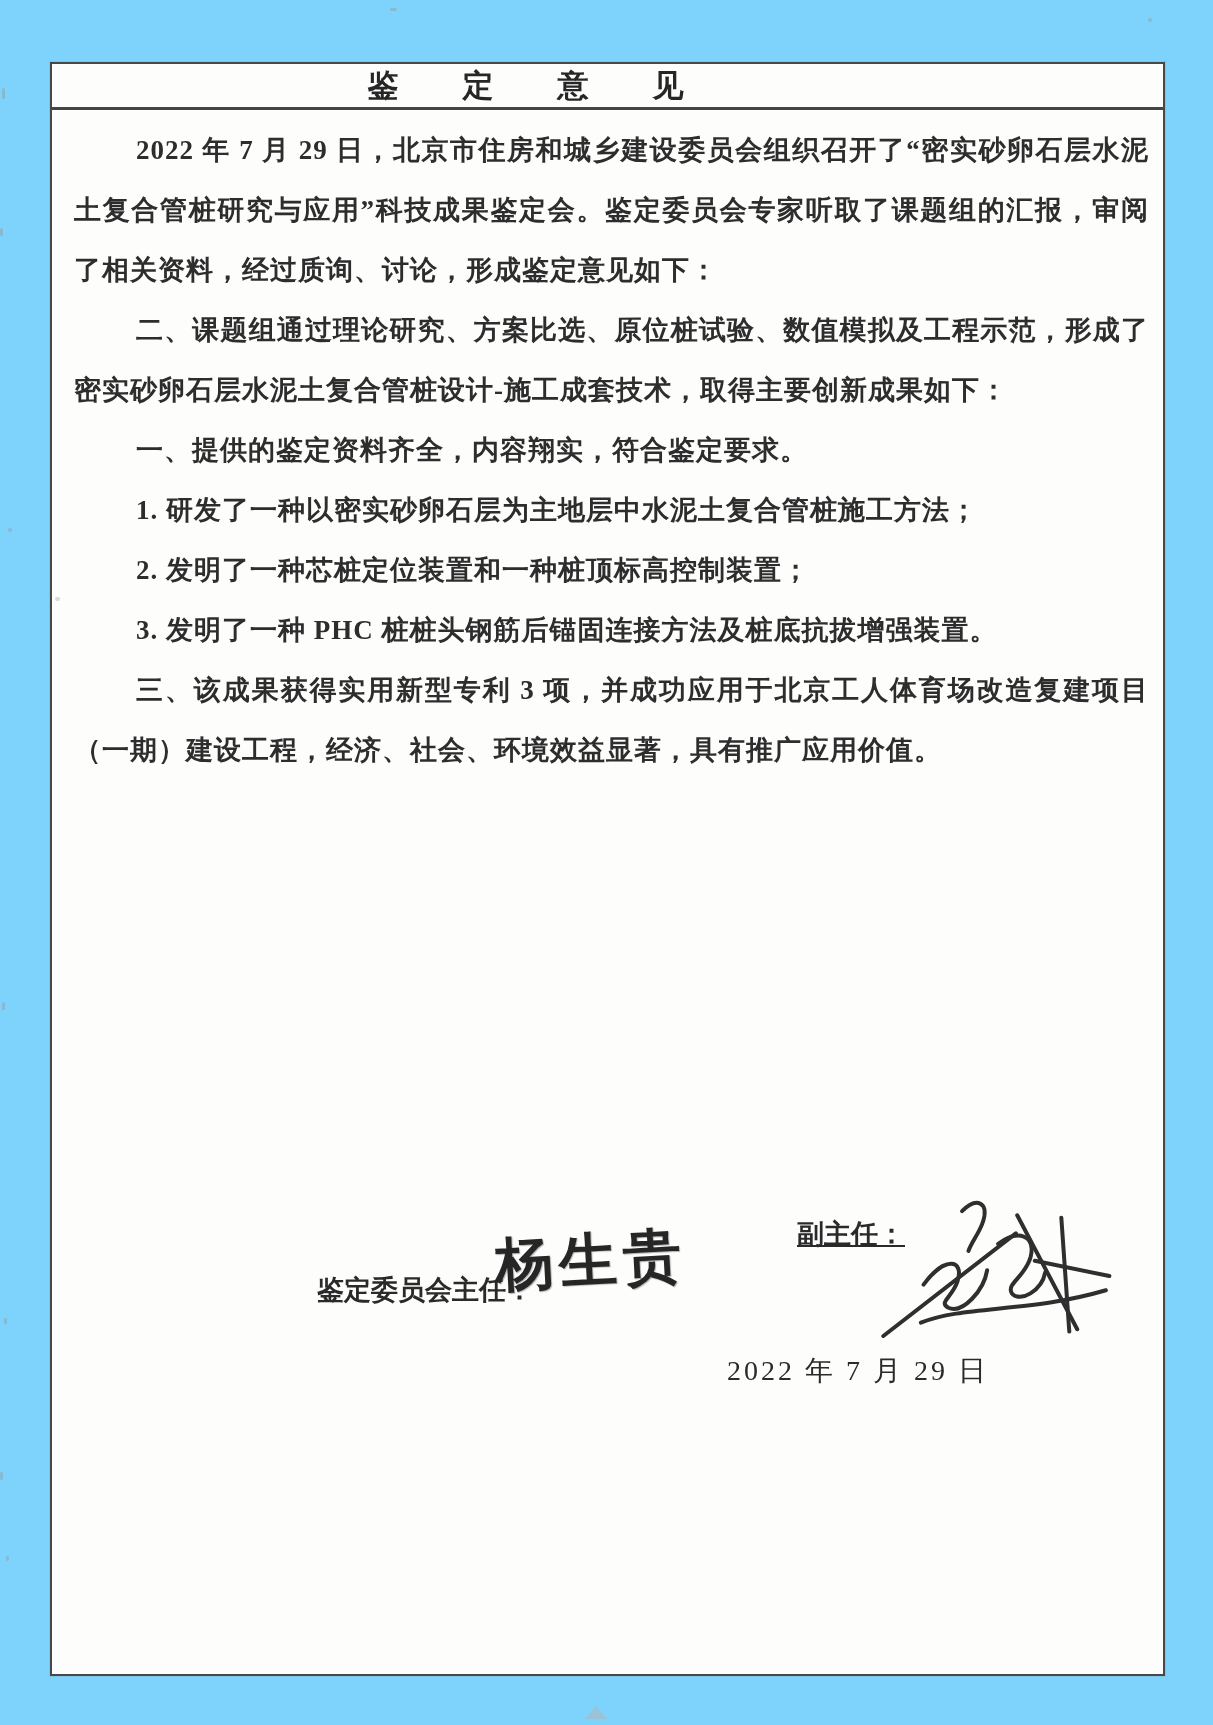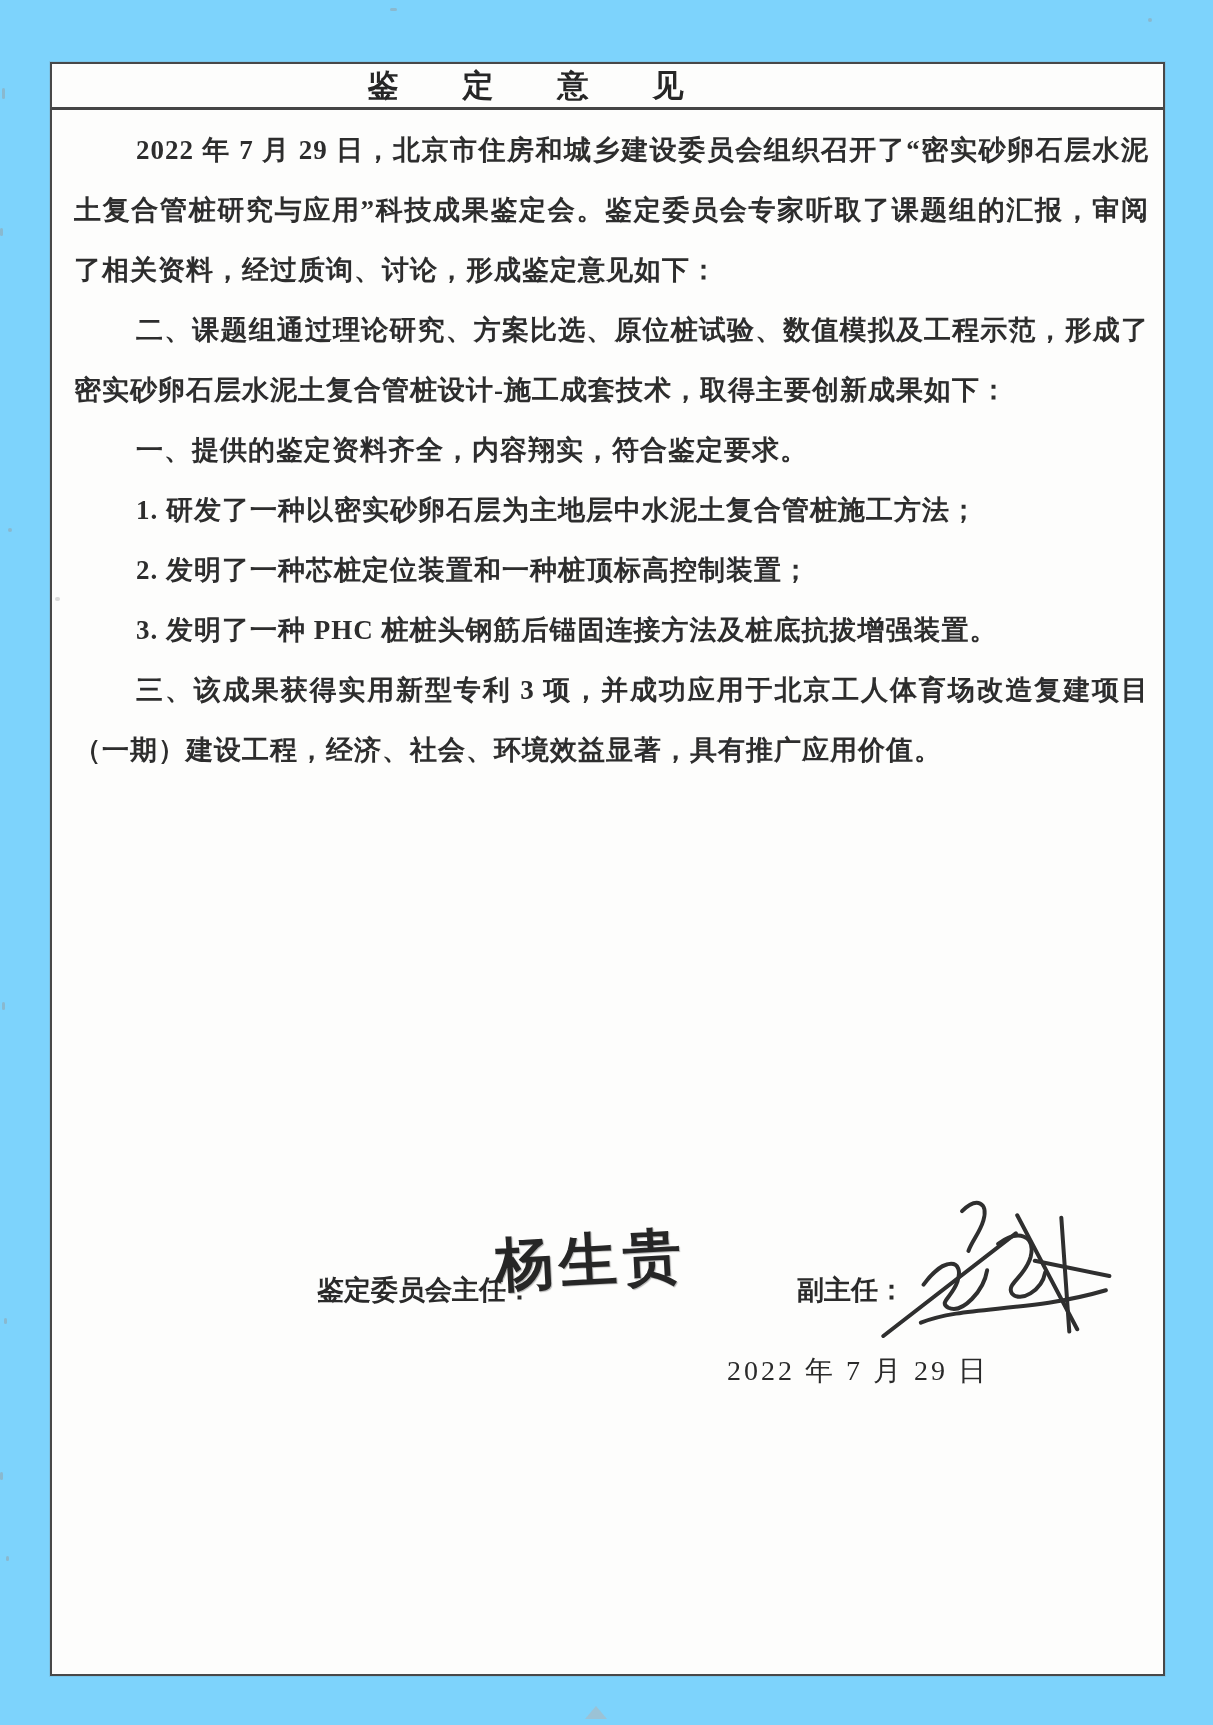--- a/index.html
+++ b/index.html
@@ -56,21 +56,21 @@
 
   
   .sig-label {
     position: absolute;
     font-size: 27px;
     font-weight: 700;
     white-space: nowrap;
     color: #2a2a2a;
   }
   .sig-chairman-label { left: 265px; top: 1208px; }
-  .sig-vice-label     { left: 745px; top: 1208px; }
+  .sig-vice-label     { left: 745px; top: 1152px; text-decoration: underline; }
 
   .sig-handwriting {
     position: absolute;
     left: 443px; top: 1158px;
     font-size: 58px;
     font-weight: 700;
     letter-spacing: 6px;
     transform: rotate(-3deg);
     color: #262626;
     text-shadow: 1px 1px 1px rgba(40,40,40,.35);

